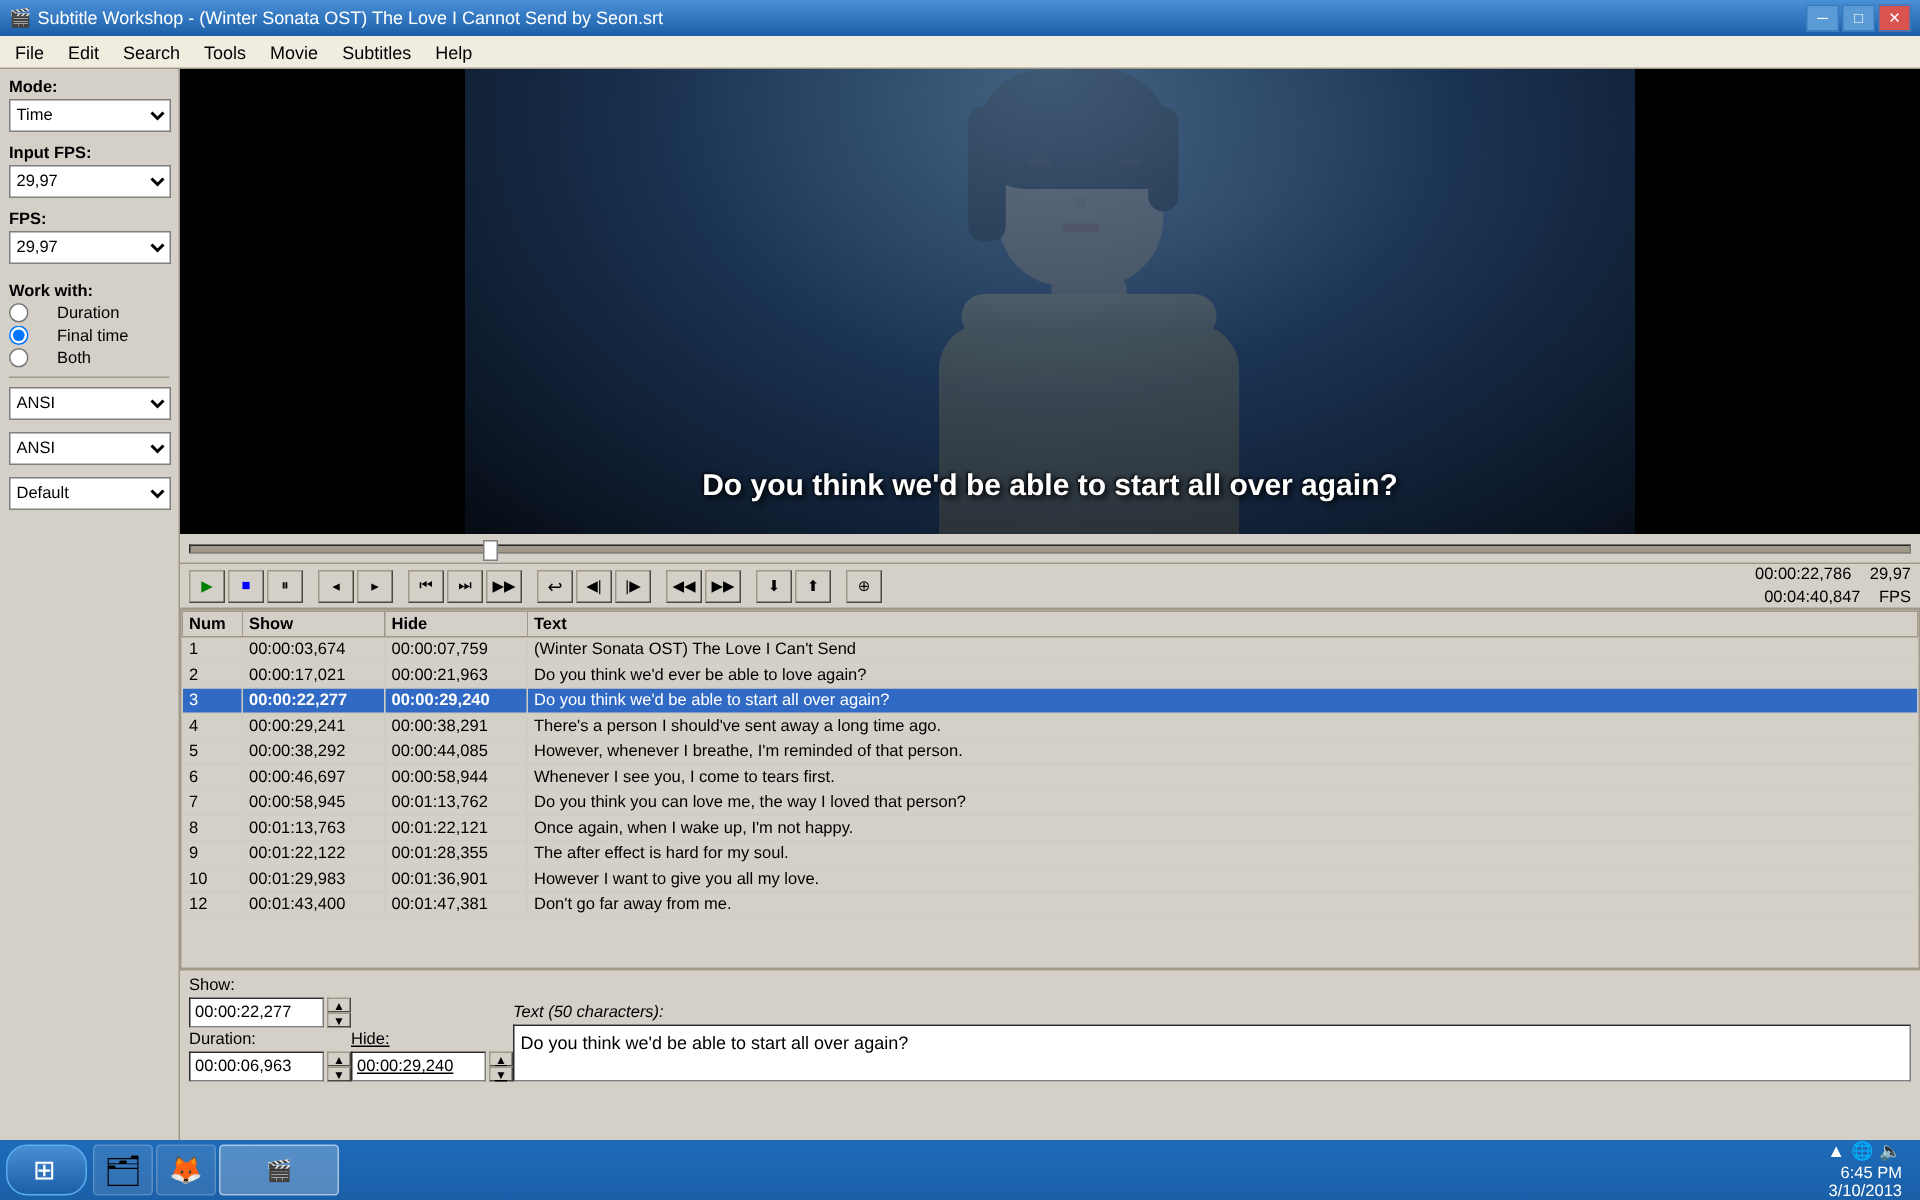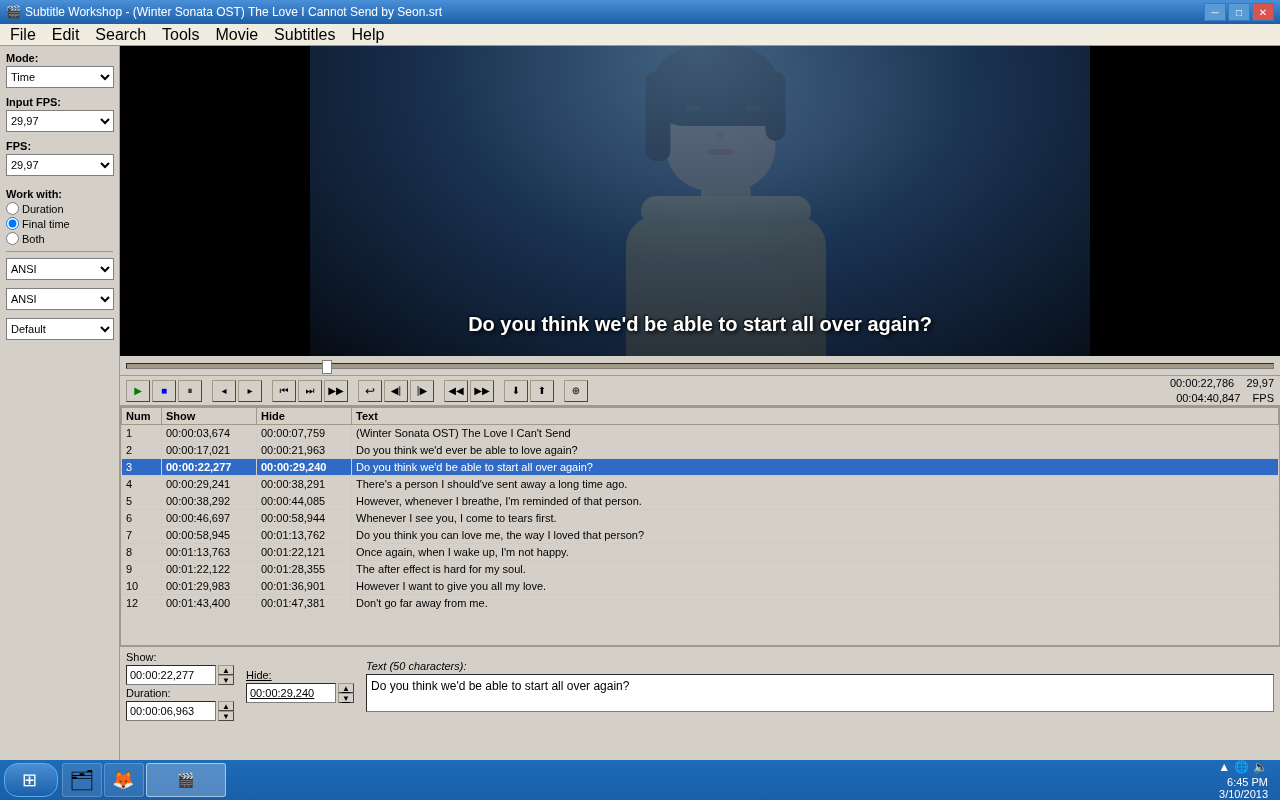--- a/index.html
+++ b/index.html
@@ -22,38 +22,38 @@
       cursor: pointer;
     }
     .titlebar-btn.close { background: #d9534f; }
 
     
     #menubar {
       background: #f0ece0; height: 22px; display: flex; align-items: center;
       padding: 0 2px; border-bottom: 1px solid #a0998a;
     }
     .menu-item {
-      padding: 2px 8px; cursor: pointer; font-size: 16px; color: #000;
+      padding: 2px 8px; cursor: pointer; font-size: 12px; color: #000;
     }
 
     
     #main { display: flex; width: 1280px; height: calc(800px - 46px); }
 
     
     #left-panel {
       width: 120px; background: #d4d0c8; border-right: 1px solid #a0998a;
       padding: 6px; flex-shrink: 0; overflow: hidden;
     }
     .panel-label { font-size: 11px; color: #000; margin-bottom: 2px; font-weight: bold; }
     .panel-select {
       width: 108px; height: 22px; font-size: 11px; background: white;
       border: 1px solid #7f7f7f; margin-bottom: 8px;
     }
     .radio-group { margin-bottom: 4px; }
-    .radio-row { display: flex; align-items: center; gap: 3px; margin-bottom: 2px; font-size: 11px; }
+    .radio-row { display: flex; align-items: center; gap: 19px; margin-bottom: 2px; font-size: 11px; }
     .radio-row input { margin: 0; }
     hr.panel-hr { border: none; border-top: 1px solid #a0998a; margin: 6px 0; }
 
     
     #right-area { flex: 1; display: flex; flex-direction: column; overflow: hidden; }
 
     
     #video-area {
       background: #000; position: relative; flex-shrink: 0;
       height: 310px;
@@ -125,21 +125,21 @@
       height: 240px; overflow-y: scroll; overflow-x: hidden;
       border: 1px solid #a0998a;
     }
 
     
     #bottom-edit {
       background: #d4d0c8; border-top: 1px solid #a0998a;
       padding: 4px 6px; flex-shrink: 0; height: 90px;
     }
     #edit-fields {
-      display: flex; gap: 12px; align-items: center;
+      display: flex; gap: 0; align-items: flex-end;
     }
     .edit-group { display: flex; flex-direction: column; }
     .edit-label { font-size: 11px; margin-bottom: 2px; }
     .time-input-row { display: flex; align-items: center; gap: 2px; }
     .time-input {
       width: 90px; height: 20px; font-size: 11px; background: white;
       border: 1px inset #7f7f7f; padding: 1px 3px;
     }
     .spinner-btn {
       width: 16px; height: 10px; background: #d4d0c8; border: 1px outset #a0998a;

